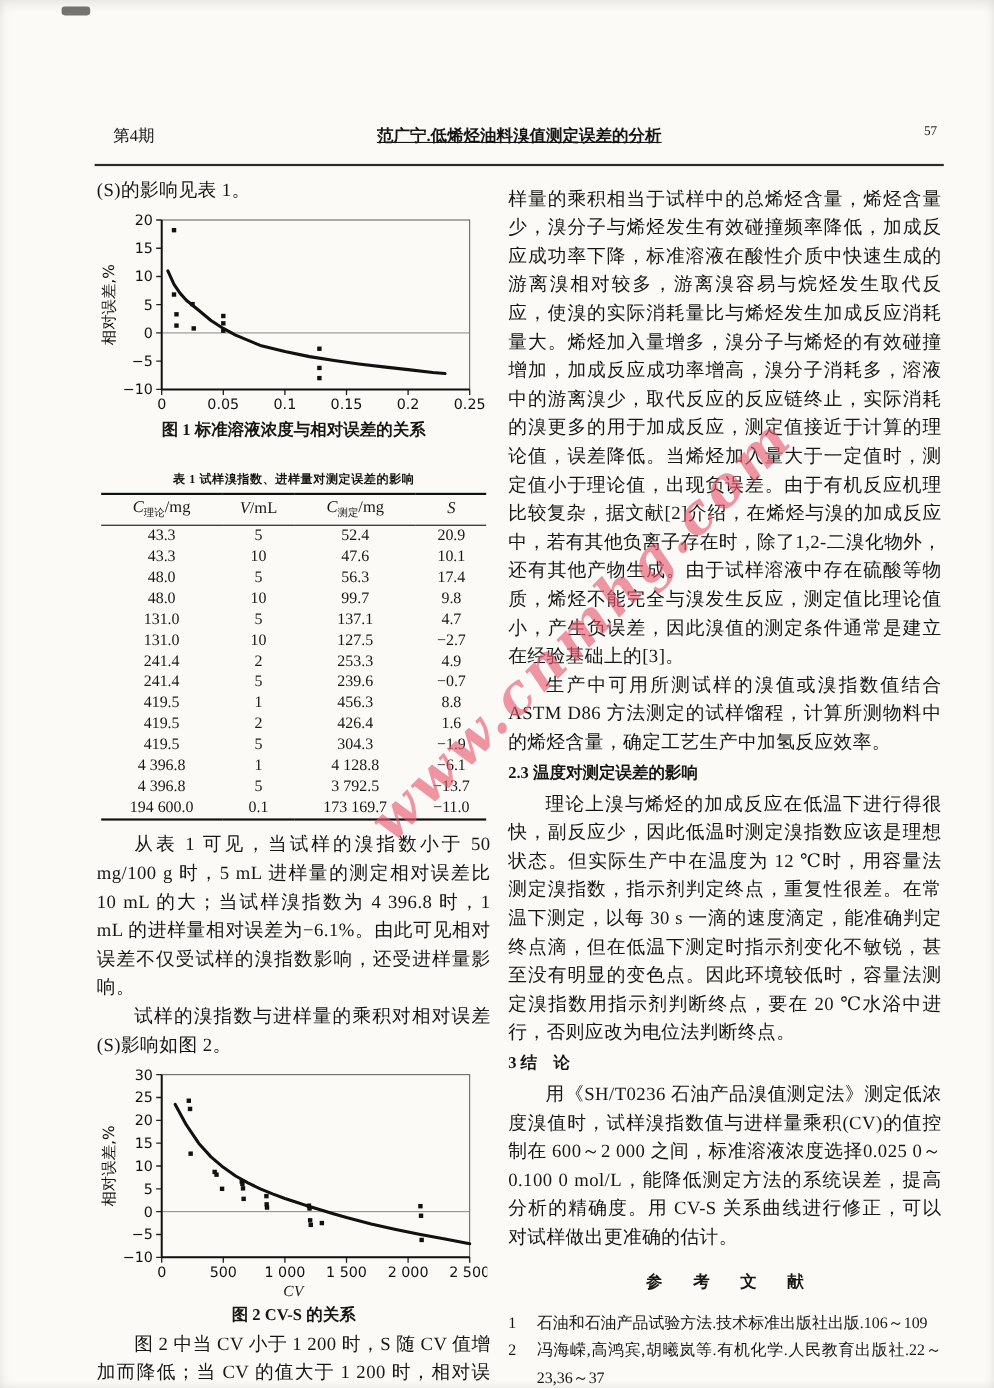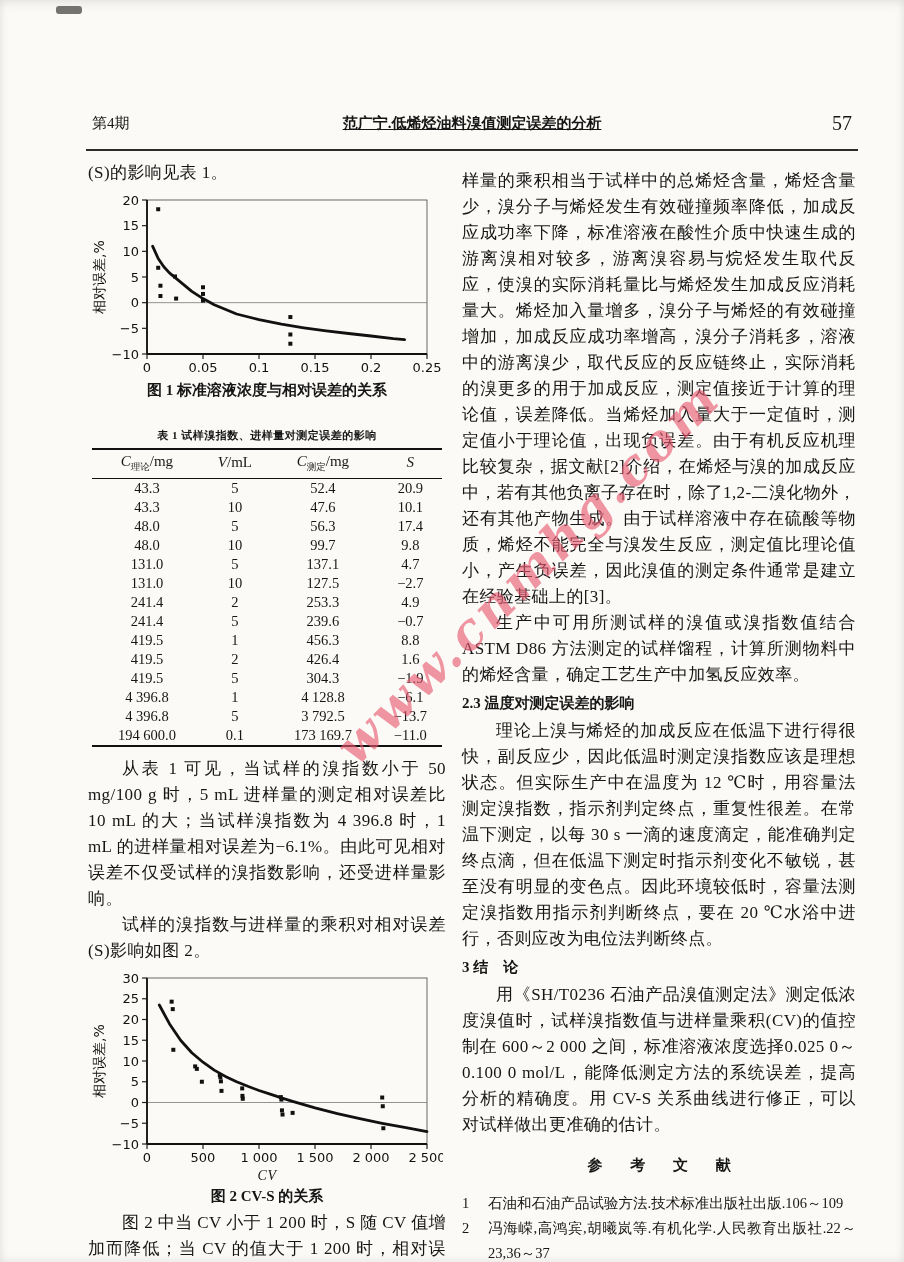--- a/index.html
+++ b/index.html
@@ -4,23 +4,23 @@
 <style>
   html,body { margin:0; padding:0; background:#d8d7d3; }
   .page {
     position:relative; width:904px; height:1262px; margin:0 auto;
     background:#fbfaf6; overflow:hidden;
     font-family:"Liberation Serif","DejaVu Serif",serif; color:#161616;
     box-shadow:inset 0 4px 10px rgba(0,0,0,0.08), inset 0 -3px 8px rgba(0,0,0,0.05);
   }
   
   .header { position:absolute; top:114px; left:88px; width:768px; height:26px; font-size:15px; }
-  .header .issue { position:absolute; left:4px; top:0;text-align:center; }
+  .header .issue { position:absolute; left:15px; top:0;text-align:center; }
   .header .title { position:absolute; left:0; right:0; text-align:center; font-weight:bold;text-decoration:underline; }
-  .header .pageno { position:absolute; right:4px; top:-2px; font-size:20px; }
+  .header .pageno { position:absolute; right:4px; top:-2px; font-size:12px; }
   .header-rule { position:absolute; top:149px; left:86px; width:772px; height:2px; background:#2b2b2b; }
 
   
   .col-left  { position:absolute; left:88px;  top:160px; width:358px; }
   .col-right { position:absolute; left:462px; top:168px; width:394px; }
 
   p.body { margin:0; font-size:17px; line-height:26px; text-align:justify; letter-spacing:0.4px; }
   .indent { text-indent:2em; }
   .h-sec { font-weight:bold; font-size:15px; line-height:26px; margin:2px 0; }
 

